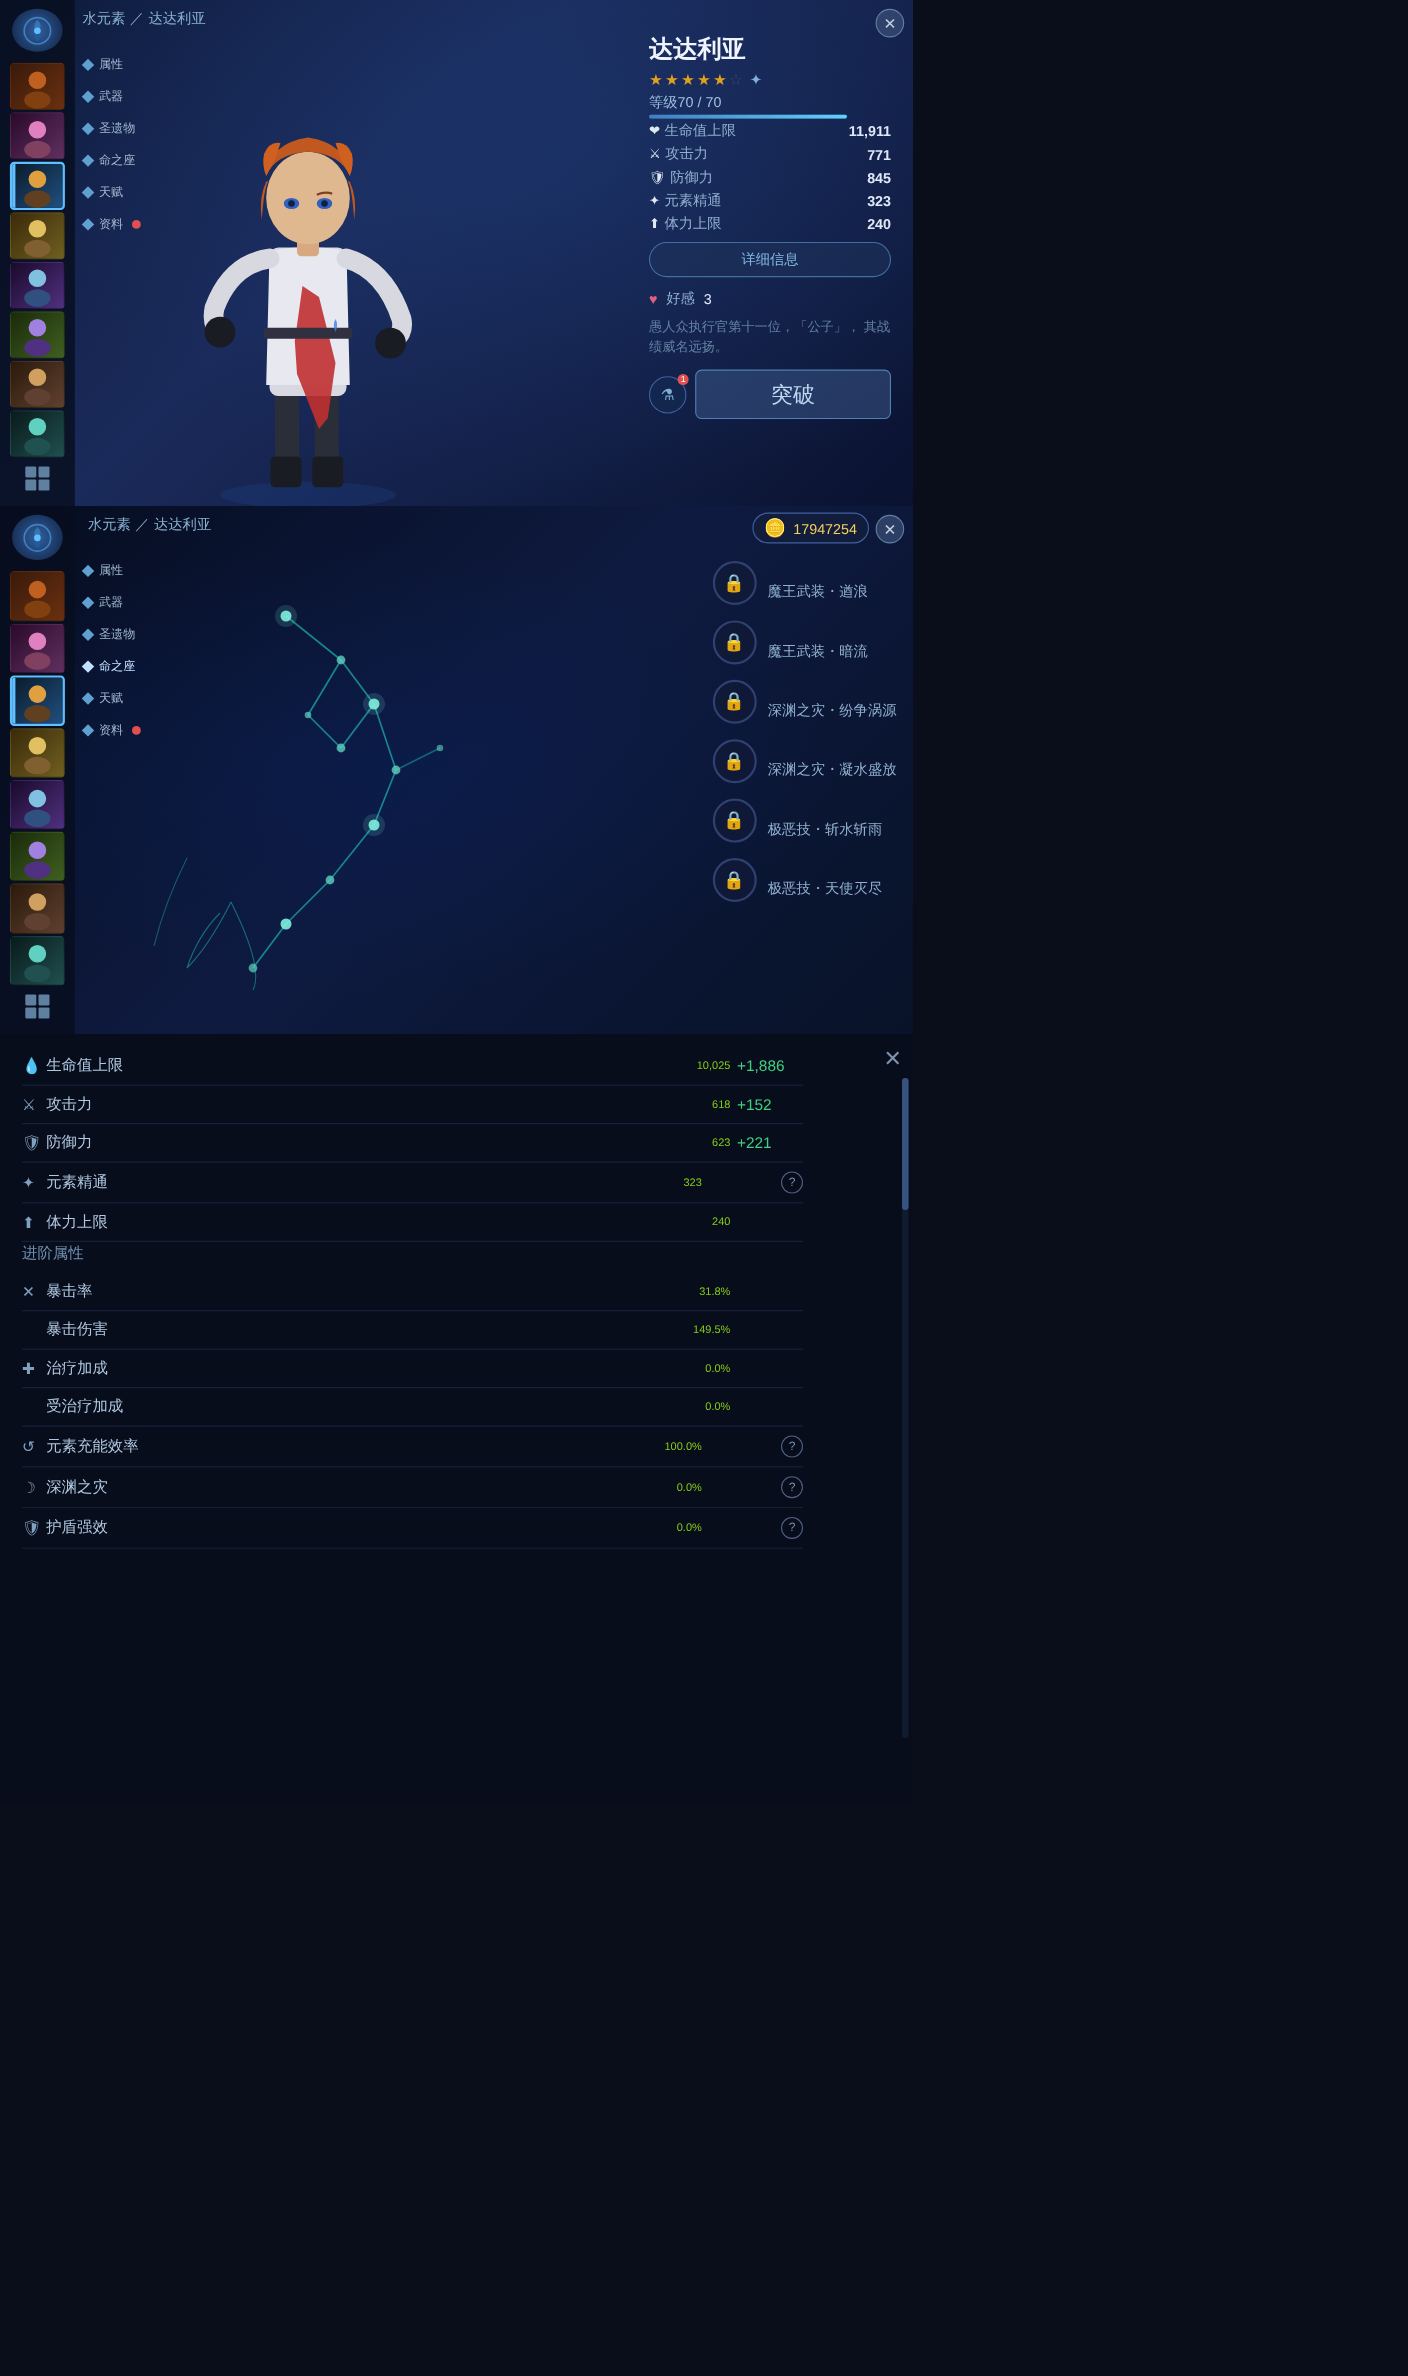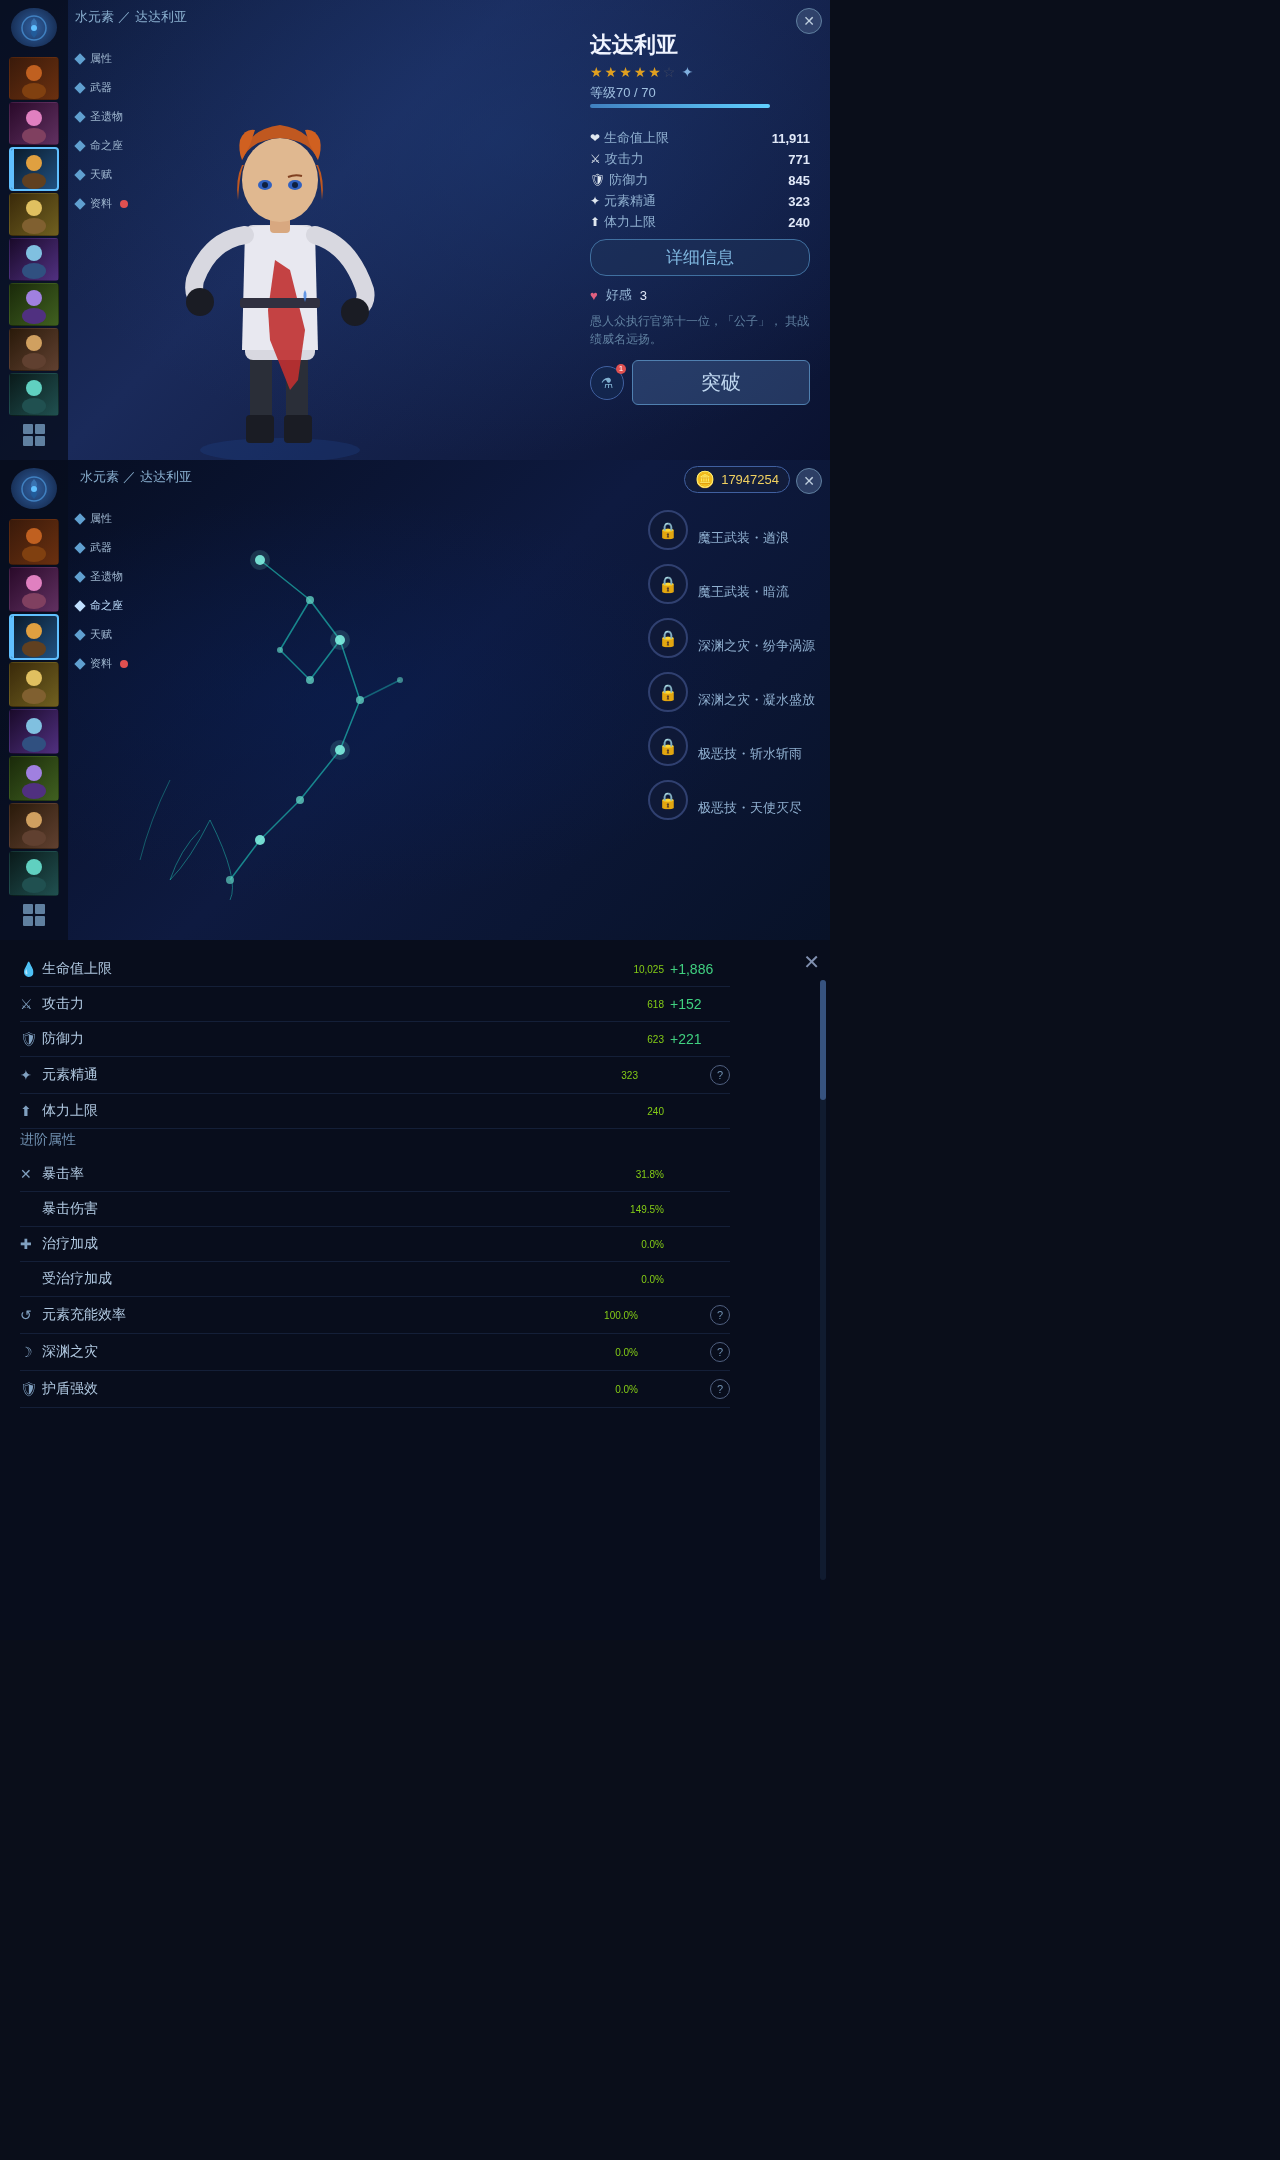--- a/index.html
+++ b/index.html
@@ -180,21 +180,21 @@
     .star-empty {
       color: #404860;
       font-size: 14px;
     }
     .star-enhance {
       color: #80b0e0;
       font-size: 14px;
       margin-left: 4px;
     }
     .level-bar-wrap {
-      margin-bottom: 21px;
+      margin-bottom: 2px;
     }
     .level-text {
       font-size: 13px;
       color: #a0c0e0;
       margin-bottom: 2px;
     }
     .level-bar {
       width: 180px;
       height: 4px;
       background: #203050;
@@ -230,21 +230,21 @@
       color: #e0e8f8;
       font-weight: bold;
     }
     .detail-btn {
       width: 100%;
       padding: 6px;
       background: rgba(30,50,90,0.6);
       border: 1px solid #4070a0;
       border-radius: 16px;
       color: #80b8e0;
-      font-size: 17px;
+      font-size: 13px;
       text-align: center;
       cursor: pointer;
       margin-bottom: 10px;
     }
     .affection-row {
       display: flex;
       align-items: center;
       gap: 8px;
       font-size: 13px;
       color: #90b0d0;

